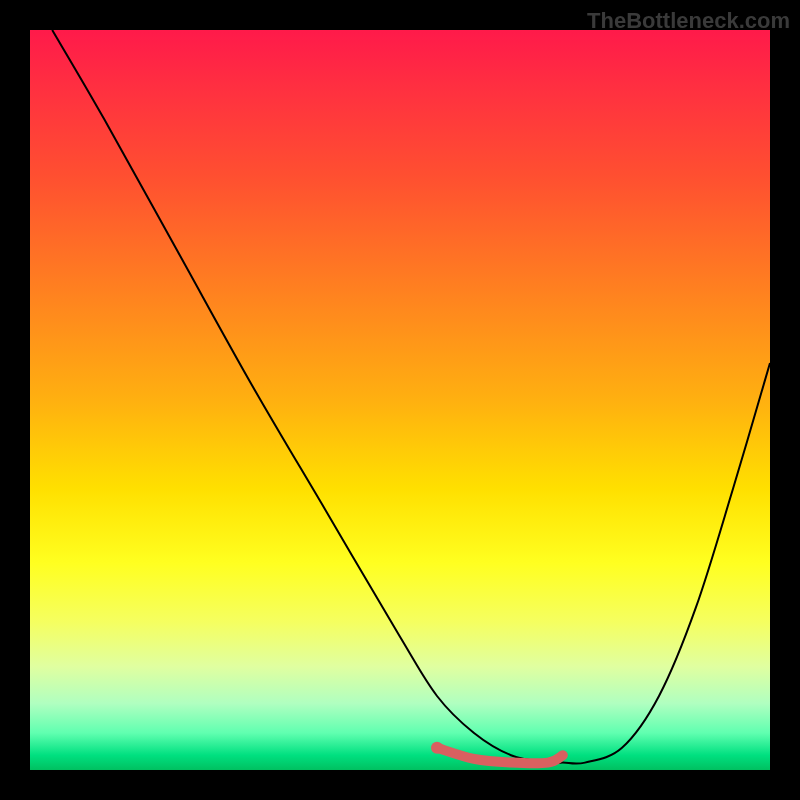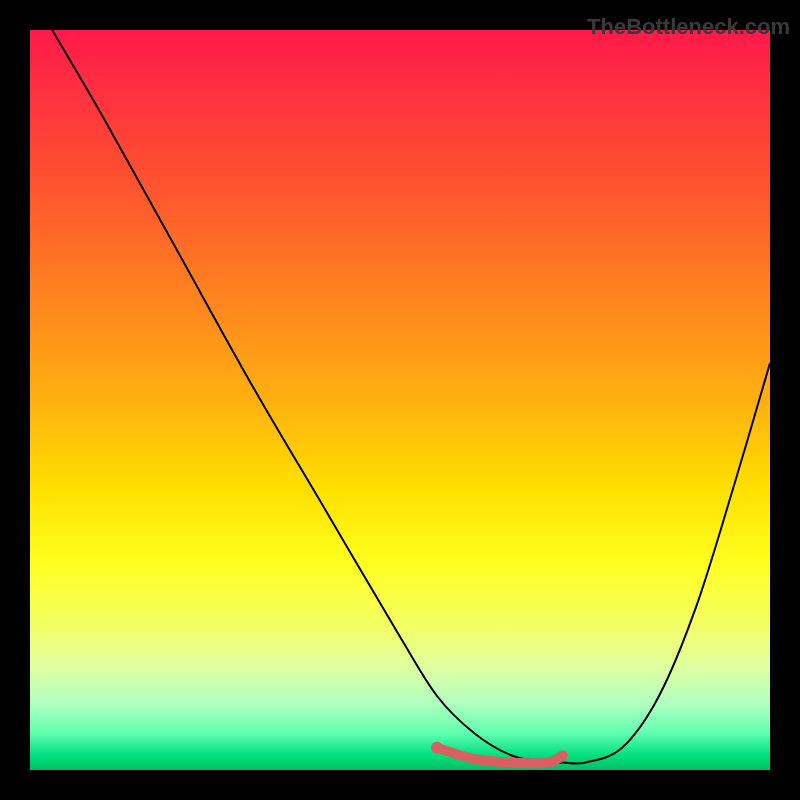--- a/index.html
+++ b/index.html
@@ -6,21 +6,21 @@
     margin: 0;
     padding: 0;
     width: 800px;
     height: 800px;
     background: #000;
     font-family: Arial, sans-serif;
     position: relative;
   }
   .watermark {
     position: absolute;
-    top: 14px;
+    top: 8px;
     right: 10px;
     color: #3a3a3a;
     font-size: 22px;
     font-weight: bold;
     z-index: 10;
   }
   .plot-area {
     position: absolute;
     left: 30px;
     top: 30px;

